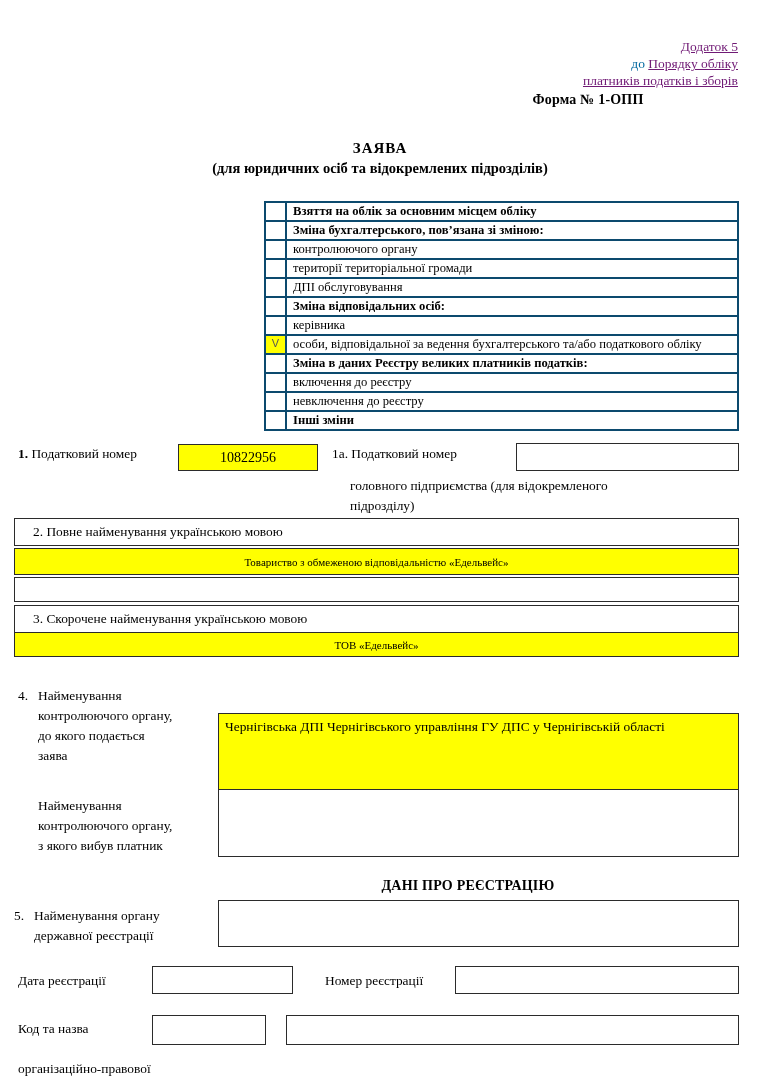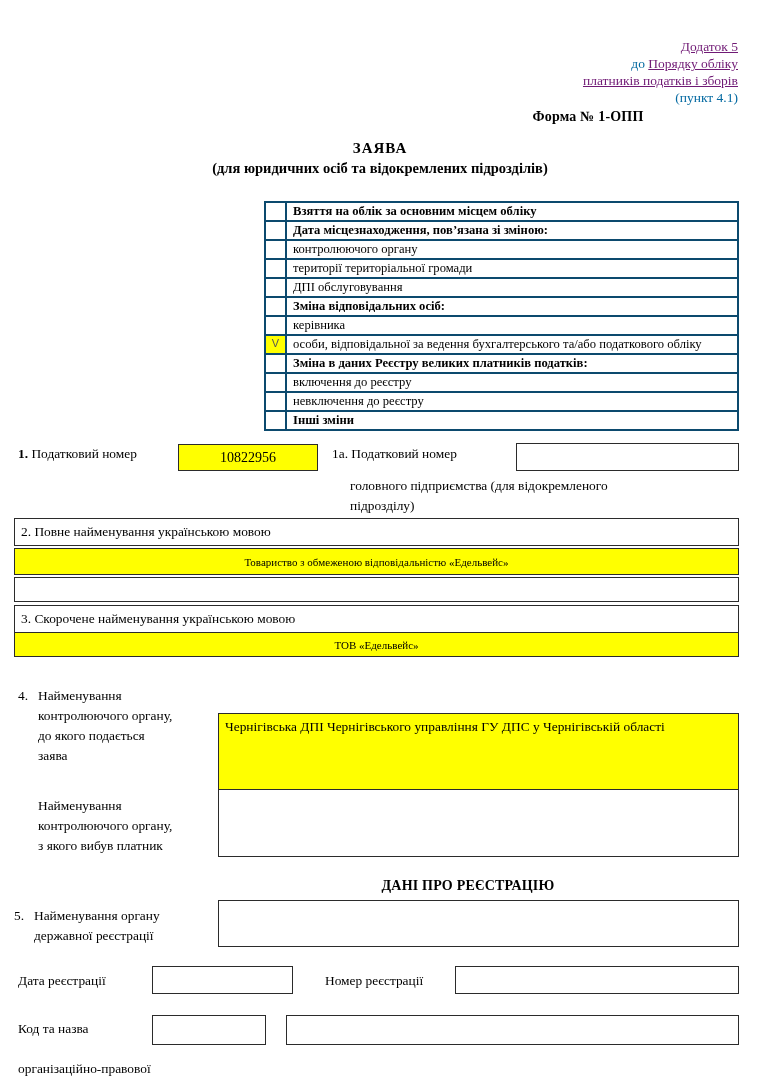--- a/index.html
+++ b/index.html
@@ -125,21 +125,21 @@
   #box-sec2-extra  { left: 14px; top: 577px; width: 725px; height: 25px; }
   #box-sec3-label  { left: 14px; top: 605px; width: 725px; height: 28px; }
   #box-sec3-val    { left: 14px; top: 632px; width: 725px; height: 25px; }
 
   .centered-val {
     display: flex; align-items: center; justify-content: center;
     font-size: 11px;
   }
   .left-label {
     display: flex; align-items: center;
-    padding-left: 6px;
+    padding-left: 18px;
     font-size: 13.4px;
   }
 
   
   #box-sec4 { left: 218px; top: 676px; width: 521px; height: 89px; padding: 4px 6px; margin-top: 37px; }
   #box-sec4-text {
     font-size: 13.4px; line-height: 18px;
   }
   #box-sec5-prev { left: 218px; top: 789px; width: 521px; height: 68px; }
   #box-sec5      { left: 218px; top: 900px; width: 521px; height: 47px; }
@@ -173,38 +173,37 @@
 <div class="header-block">
   <span class="hdr-line">
     <span class="hdr-link">Додаток 5</span>
   </span>
   <span class="hdr-line">
     <span class="hdr-plain">до </span><span class="hdr-link">Порядку обліку</span>
   </span>
   <span class="hdr-line">
     <span class="hdr-link">платників податків і зборів</span>
   </span>
-  <span class="hdr-line hdr-plain">(пункт 4.1)</span>
   <span class="hdr-line hdr-form">Форма № 1-ОПП</span>
 </div>
 
 <div class="doc-title">
   <span class="t1">ЗАЯВА</span>
   <span class="t2">(для юридичних осіб та відокремлених підрозділів)</span>
 </div>
 
 <table class="check-table" id="checklist-table">
   <tbody>
       <tr class="bold">
         <td class="mark"></td>
         <td class="lbl">Взяття на облік за основним місцем обліку</td>
       </tr>
       <tr class="bold">
         <td class="mark"></td>
-        <td class="lbl">Дата місцезнаходження, пов’язана зі зміною:</td>
+        <td class="lbl">Зміна бухгалтерського, пов’язана зі зміною:</td>
       </tr>
       <tr>
         <td class="mark"></td>
         <td class="lbl">контролюючого органу</td>
       </tr>
       <tr>
         <td class="mark"></td>
         <td class="lbl">території територіальної громади</td>
       </tr>
       <tr>

